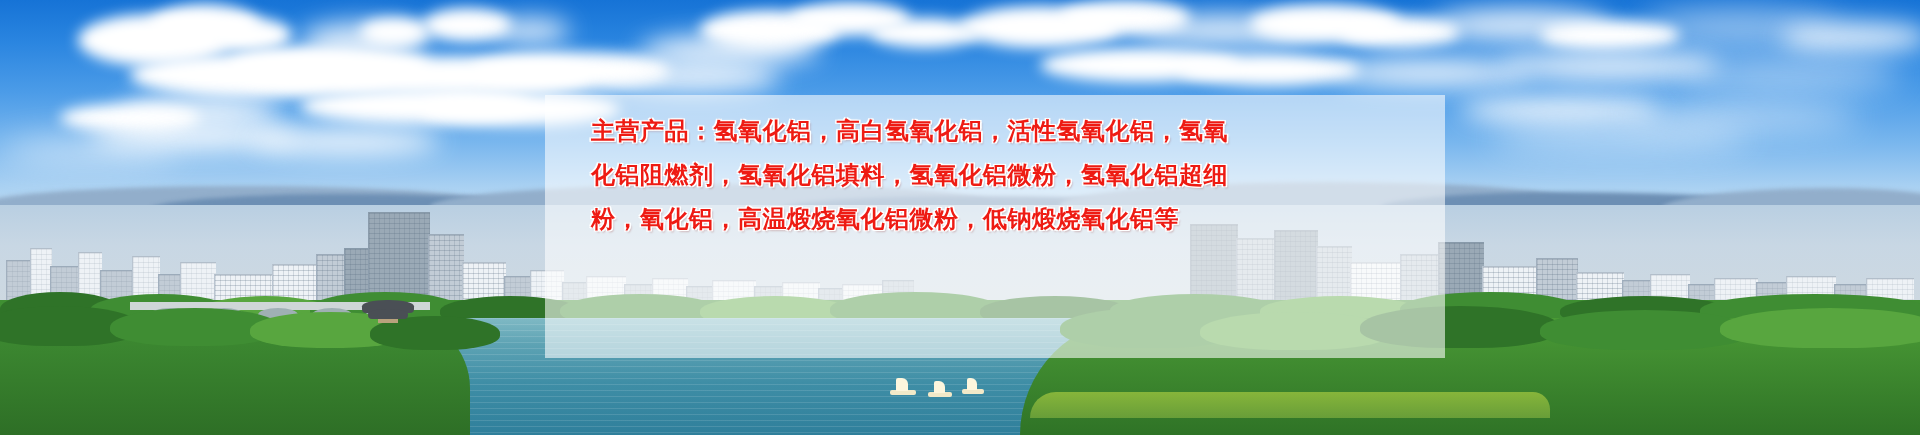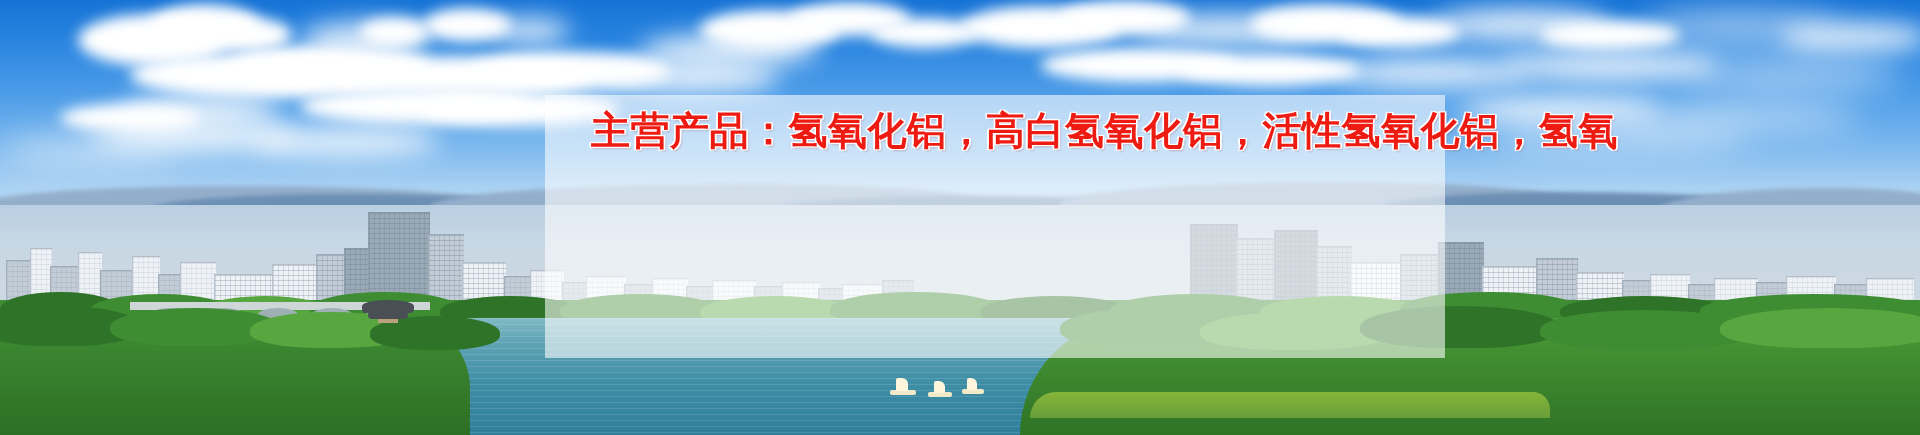--- a/index.html
+++ b/index.html
@@ -137,21 +137,21 @@
     left:545px; top:95px;
     width:900px; height:263px;
     z-index:50;
     padding:14px 8px 0 46px;
   }
 
   .line {
     color:#ee1b13;
     font-family:"DejaVu Sans","Liberation Sans",sans-serif;
     font-weight:bold;
-    font-size:39px;
+    font-size:24px;
     line-height:44px;
     letter-spacing:.5px;
     white-space:nowrap;
     text-shadow:
       -1.4px -1.4px 0 #ffffff,
        1.4px -1.4px 0 #ffffff,
       -1.4px  1.4px 0 #ffffff,
        1.4px  1.4px 0 #ffffff,
        0 0 3px #ffffff,
        2px 2px 2px rgba(120,0,0,.25);
@@ -328,15 +328,17 @@
   <div class="boat-sail" style="left:896px; top:378px; width:12px; height:13px; border-radius:2px 6px 0 0;"></div>
   <div class="boat" style="left:928px; top:392px; width:24px; height:5px;"></div>
   <div class="boat-sail" style="left:934px; top:381px; width:11px; height:12px; border-radius:2px 6px 0 0;"></div>
   <div class="boat" style="left:962px; top:389px; width:22px; height:5px;"></div>
   <div class="boat-sail" style="left:967px; top:378px; width:10px; height:12px; border-radius:2px 6px 0 0;"></div>
 
   <div id="overlay"></div>
 
   <div id="text-block">
     <div class="line">主营产品：氢氧化铝，高白氢氧化铝，活性氢氧化铝，氢氧</div>
+    <div class="line">化铝阻燃剂，氢氧化铝填料，氢氧化铝微粉，氢氧化铝超细</div>
+    <div class="line">粉，氧化铝，高温煅烧氧化铝微粉，低钠煅烧氧化铝等</div>
   </div>
 
 </div>
 
 </body></html>

